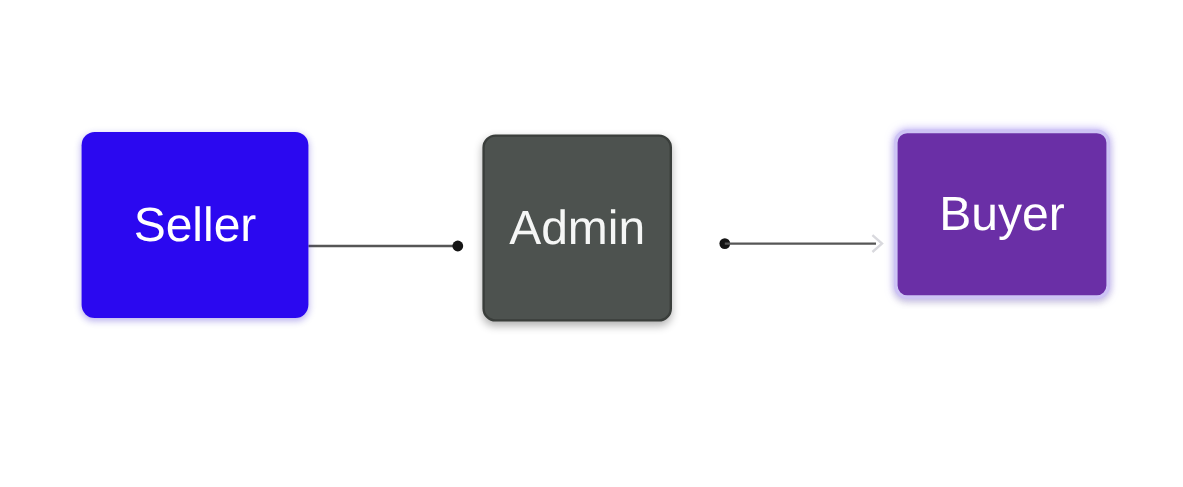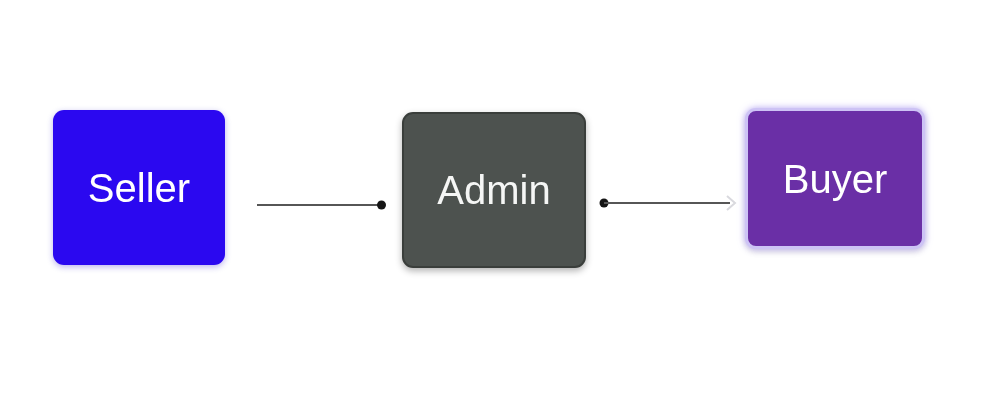--- a/index.html
+++ b/index.html
@@ -39,31 +39,31 @@
     box-sizing: border-box;
     cursor: grab;
   }
   .node .label {
     font-size: 40px;
     font-weight: 400;
     line-height: 1;
     user-select: none;
   }
   .node-seller {
-    left: 53px;
+    left: 68px;
     top: 110px;
-    width: 172px;
+    width: 189px;
     height: 155px;
     border: none;
     box-shadow: 0 2px 6px rgba(30, 0, 200, 0.30);
   }
   .node-admin {
     left: 402px;
     top: 112px;
-    width: 184px;
+    width: 158px;
     height: 156px;
     border: 2px solid;
     box-shadow: 0 3px 7px rgba(0, 0, 0, 0.30);
   }
   .node-buyer {
     left: 745px;
     top: 108px;
     width: 180px;
     height: 141px;
     border: 3px solid;

